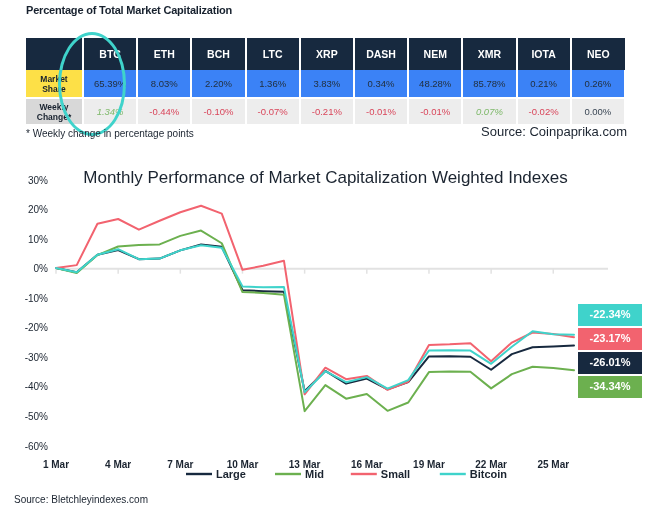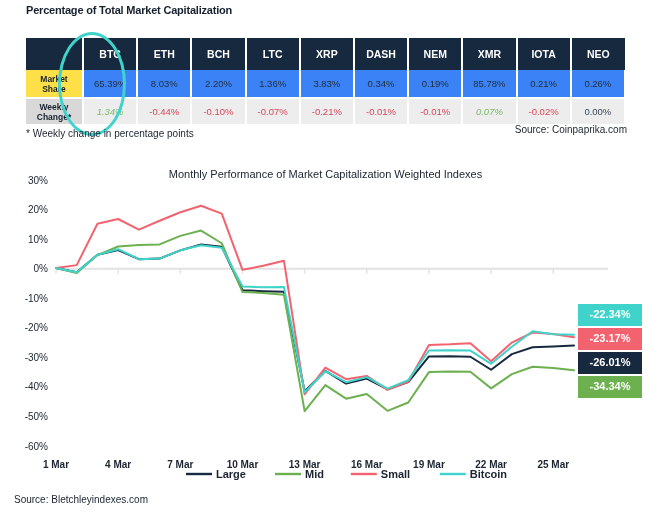--- a/index.html
+++ b/index.html
@@ -107,40 +107,40 @@
     top: 128px;
     font-size: 10px;
     color: #1b2430;
     white-space: nowrap;
     text-align: center;
   }
   #table-source {
     position: absolute;
     right: 24px;
     top: 124px;
-    font-size: 10px;
+    font-size: 13px;
     color: #1b2430;
     white-space: nowrap;
   }
 
   
   #chart-wrap {
     position: absolute;
     left: 0;
     top: 158px;
     width: 651px;
     height: 356px;
   }
   #chart-title {
     position: absolute;
     left: 0;
     top: 10px;
     width: 651px;
     text-align: center;
-    font-size: 11px;
+    font-size: 17px;
     font-weight: normal;
     color: #1b2430;
   }
   #chart-svg {
     position: absolute;
     left: 0;
     top: 0;
     width: 651px;
     height: 356px;
     display: block;
@@ -205,21 +205,21 @@
         <th>
           <div>Market</div>
           <div>Share</div>
         </th>
         <td>65.39%</td>
         <td>8.03%</td>
         <td>2.20%</td>
         <td>1.36%</td>
         <td>3.83%</td>
         <td>0.34%</td>
-        <td>0.19%</td>
+        <td>48.28%</td>
         <td>85.78%</td>
         <td>0.21%</td>
         <td>0.26%</td>
       </tr>
       <tr class="r-change">
         <th>
           <div>Weekly</div>
           <div>Change*</div>
         </th>
         <td class="v-pos">1.34%</td>

